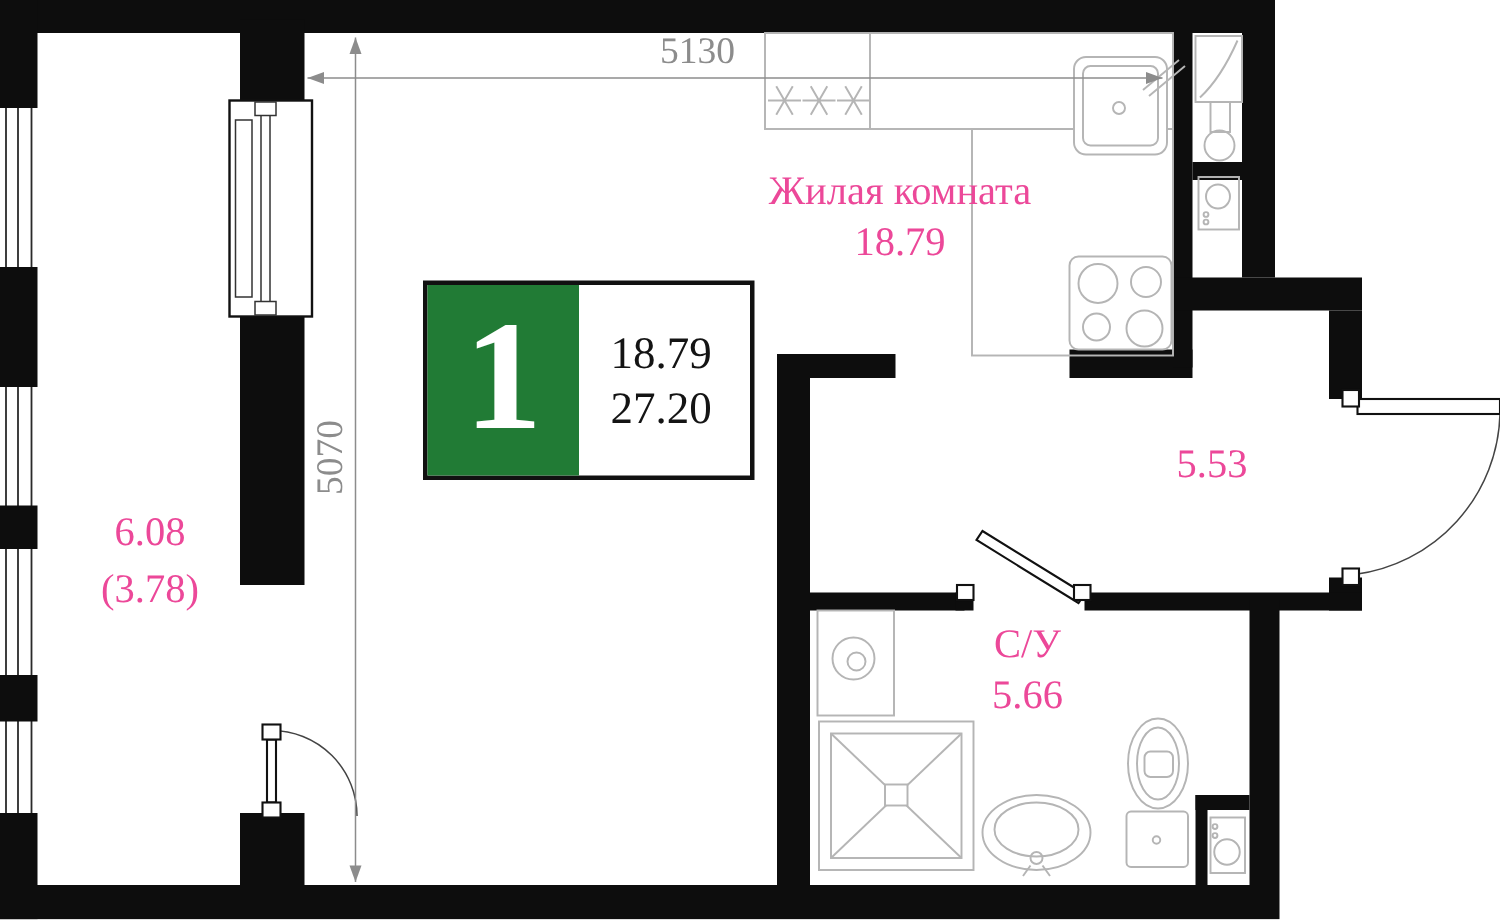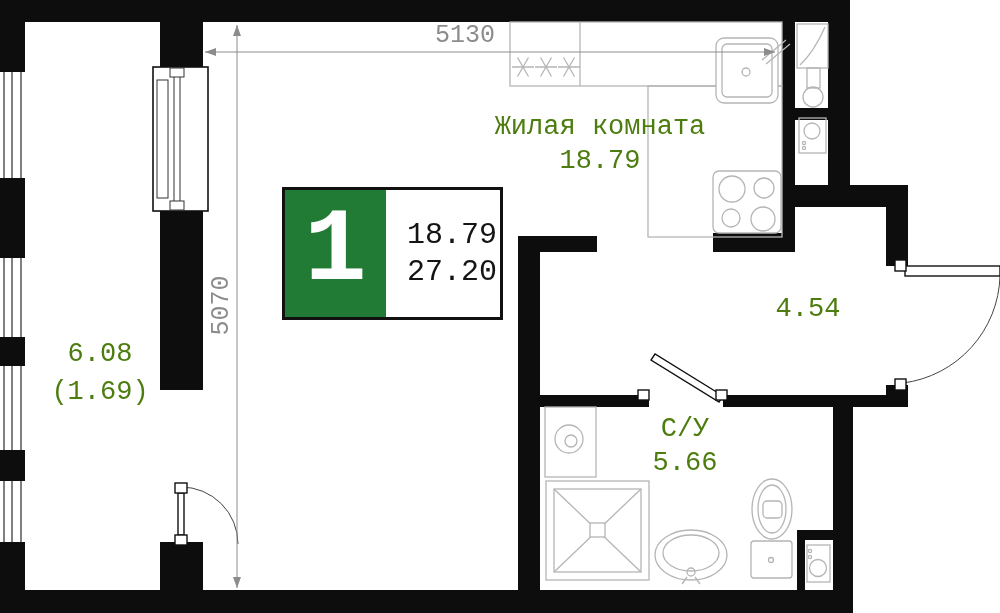--- a/index.html
+++ b/index.html
@@ -1,28 +1,28 @@
 <!DOCTYPE html>
 <html style="--badge-green: #217B35; --wall-color: #0d0d0d; --dim-color: #8c8c8c; --fixture-color: #b5b5b5;"><head>
 <meta charset="utf-8">
 <style>
   html,body{margin:0;padding:0;background:#fff;}
   .plan{position:relative;width:1000px;height:613px;background:#fff;overflow:hidden;
-        font-family:Liberation Mono, monospace;}
+        font-family:Liberation Serif, serif;}
   .plan svg{position:absolute;left:0;top:0;}
   .wall{fill:var(--wall-color,#0d0d0d);}
   .fix{fill:#fff;stroke:var(--fixture-color,#b5b5b5);stroke-width:1.3;}
   .fixn{fill:none;stroke:var(--fixture-color,#b5b5b5);stroke-width:1.3;}
   .fixl{stroke:var(--fixture-color,#b5b5b5);stroke-width:1.3;fill:none;}
   .glz{stroke:#2a2a2a;stroke-width:1.2;fill:none;}
   .door{fill:#fff;stroke:#111;stroke-width:1.4;}
   .arc{fill:none;stroke:#444;stroke-width:1;}
   .dim{stroke:var(--dim-color,#8c8c8c);stroke-width:1;fill:none;}
   .dimf{fill:var(--dim-color,#8c8c8c);}
-  .lbl{position:absolute;text-align:center;color:#4d7c0f;font-size:27px;line-height:34px;}
+  .lbl{position:absolute;text-align:center;color:#ec4899;font-size:27px;line-height:34px;}
   .lbl.balc{line-height:38px;}
   .dimlbl{position:absolute;text-align:center;color:var(--dim-color,#8c8c8c);font-size:25px;}
   .badge{position:absolute;left:282px;top:187px;width:221px;height:133px;border:3px solid #111;
          box-sizing:border-box;display:flex;background:#fff;}
   .badge-green{flex:0 0 101px;background:var(--badge-green,#217B35);color:#fff;display:flex;
                align-items:center;justify-content:center;font-size:104px;font-weight:700;
                line-height:1;padding-bottom:6px;}
   .badge-areas{flex:1;display:flex;flex-direction:column;justify-content:center;
                padding-left:21px;font-size:30px;line-height:37px;color:#141414;}
 </style>
@@ -184,31 +184,31 @@
 
   <div class="dimlbl" style="left:405px;top:21px;width:120px;">5130</div>
   <div class="dimlbl" style="left:161px;top:291px;width:120px;transform:rotate(-90deg);">5070</div>
 
   <div class="lbl" style="left:455px;top:110px;width:290px;">
     <div>Жилая комната</div>
     <div>18.79</div>
   </div>
 
   <div class="lbl" style="left:713px;top:292px;width:190px;">
-    <div>4.54</div>
+    <div>5.53</div>
   </div>
 
   <div class="lbl" style="left:630px;top:412px;width:110px;">
     <div>С/У</div>
     <div>5.66</div>
   </div>
 
   <div class="lbl balc" style="left:25px;top:297px;width:150px;margin-top:38px;">
     <div>6.08</div>
-    <div>(1.69)</div>
+    <div>(3.78)</div>
   </div>
 
   <div class="badge">
     <div class="badge-green">1</div>
     <div class="badge-areas">
       <div>18.79</div>
       <div>27.20</div>
     </div>
   </div>
 

